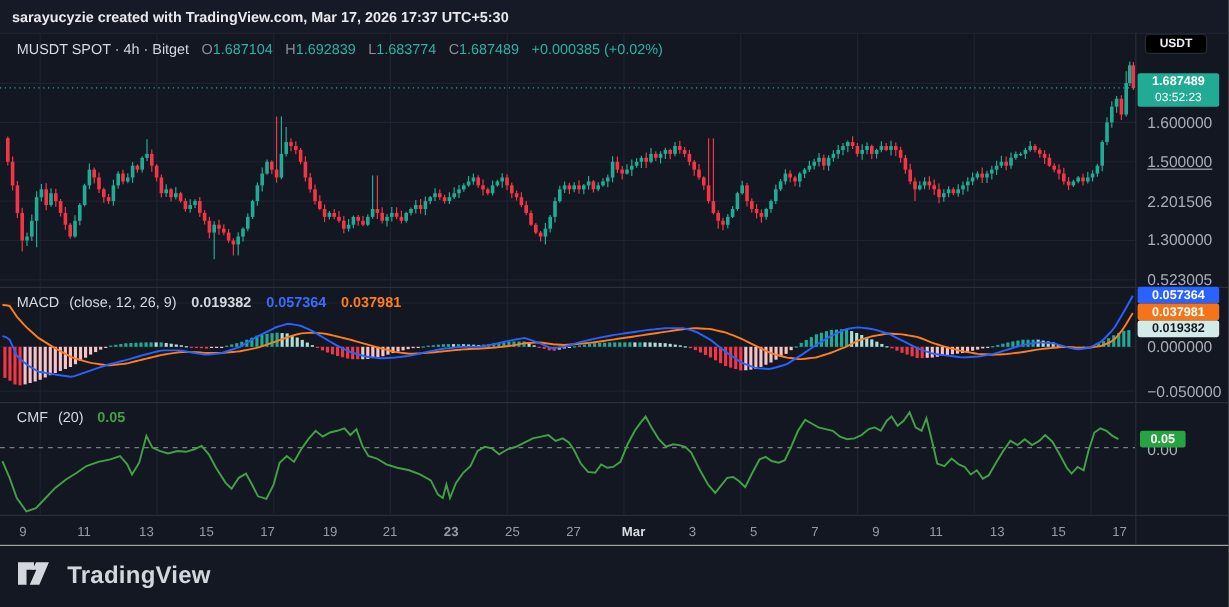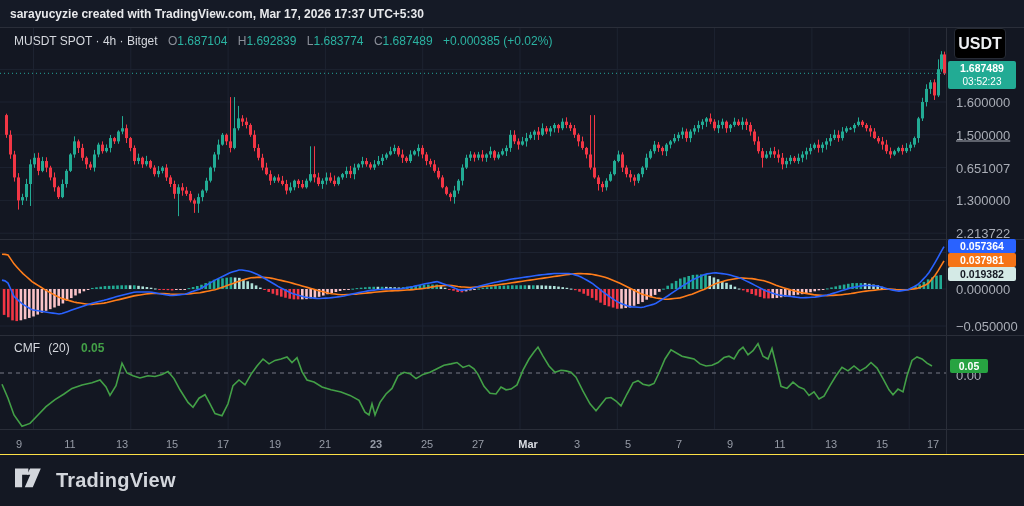--- a/index.html
+++ b/index.html
@@ -1,33 +1,33 @@
 <!DOCTYPE html>
 <html><head>
 <meta charset="utf-8">
 <style>
   html,body{margin:0;padding:0;background:#0f131d;}
   .root{position:relative;width:1024px;height:506px;overflow:hidden;
-        font-family:"Liberation Sans","DejaVu Sans",sans-serif;background:#fde047;}
+        font-family:"Liberation Sans","DejaVu Sans",sans-serif;background:#a3a3a3;}
   .attribution{position:absolute;top:0;left:0;width:100%;height:28px;display:flex;align-items:center;
         padding-left:10px;box-sizing:border-box;font-size:12px;font-weight:bold;color:#e8e9ec;background:#151a26;}
   .chart-area{position:absolute;top:27px;left:0;width:1024px;height:427px;background:#131722;}
   #chart-svg{position:absolute;top:0;left:0;}
   .legend{position:absolute;font-size:12px;color:#d5d8de;white-space:nowrap;z-index:5;}
   .legend .k{color:#8b8f99;margin-left:7px;}
   .legend .v{color:#2bb3a2;}
   .price-legend{left:14px;top:7px;}
   .macd-legend{left:14px;top:218px;}
   .cmf-legend{left:14px;top:314px;}
   .macd-legend .hist-v{color:#d5d8de;font-weight:bold;margin-left:9px;}
   .macd-legend .macd-v{color:#3d6bff;font-weight:bold;margin-left:9px;}
   .macd-legend .sig-v{color:#ff7d1a;font-weight:bold;margin-left:9px;}
   .cmf-legend .cmf-v{color:#43a047;font-weight:bold;margin-left:8px;}
-  .usdt-btn{position:absolute;left:954px;top:1px;width:52px;height:31px;background:#000;
-        border:1px solid #262b36;border-radius:4px;color:#eef0f3;font-size:16px;font-weight:bold;
+  .usdt-btn{position:absolute;left:954px;top:1px;width:52px;height:17px;background:#000;
+        border:1px solid #262b36;border-radius:4px;color:#eef0f3;font-size:10px;font-weight:bold;
         font-family:inherit;display:flex;align-items:center;justify-content:center;cursor:pointer;z-index:6;padding:0;}
   .axis-label{position:absolute;left:956px;transform:translateY(-50%);font-size:13px;color:#a9adb6;z-index:3;}
   .time-label{position:absolute;top:411px;transform:translateX(-50%);font-size:11px;color:#969ba6;z-index:3;}
   .time-label.strong{color:#d9dce2;font-weight:bold;}
   .axis-box{position:absolute;left:948px;width:68px;border-radius:2px;color:#fff;font-size:10.5px;
         font-weight:bold;text-align:center;z-index:4;line-height:14px;}
   .price-box{top:34px;height:27px;background:#22ab94;line-height:13px;padding-top:1px;}
   .price-box .cd{font-weight:normal;font-size:10px;}
   .macd-box-blue{top:212px;height:14px;background:#2962ff;}
   .macd-box-orange{top:226px;height:14px;background:#f57417;}
@@ -797,20 +797,27 @@
 
     <div class="legend price-legend">
       <span>MUSDT SPOT · 4h · Bitget</span>
       <span class="k">O</span><span class="v">1.687104</span>
       <span class="k">H</span><span class="v">1.692839</span>
       <span class="k">L</span><span class="v">1.683774</span>
       <span class="k">C</span><span class="v">1.687489</span>
       <span class="v" style="margin-left:7px">+0.000385 (+0.02%)</span>
     </div>
 
+    <div class="legend macd-legend">
+      <span>MACD</span>
+      <span style="margin-left:5px">(close, 12, 26, 9)</span>
+      <span class="hist-v">0.019382</span>
+      <span class="macd-v">0.057364</span>
+      <span class="sig-v">0.037981</span>
+    </div>
 
     <div class="legend cmf-legend">
       <span>CMF</span>
       <span style="margin-left:5px">(20)</span>
       <span class="cmf-v">0.05</span>
     </div>
 
     <button class="usdt-btn">USDT</button>
 
     <div class="axis-label" style="top:348px">0.00</div>
@@ -821,23 +828,23 @@
     </div>
     <div class="axis-box macd-box-blue">0.057364</div>
     <div class="axis-box macd-box-orange">0.037981</div>
     <div class="axis-box macd-box-hist">0.019382</div>
     <div class="axis-box cmf-box">0.05</div>
 
     <div id="right-axis"></div>
     <div id="time-axis"></div>
   <div class="axis-label" style="top: 75px;">1.600000</div>
       <div class="axis-label" style="top: 107.8px; text-decoration: underline;">1.500000</div>
-      <div class="axis-label" style="top: 140.6px;">0.651007</div>
+      <div class="axis-label" style="top: 140.6px;">2.201506</div>
       <div class="axis-label" style="top: 173.4px;">1.300000</div>
-      <div class="axis-label" style="top: 206.2px;">2.213722</div>
+      <div class="axis-label" style="top: 206.2px;">0.523005</div>
       <div class="axis-label" style="top: 262px;">0.000000</div>
       <div class="axis-label" style="top: 299px;">−0.050000</div>
       <div class="time-label" style="left: 19px;">9</div>
       <div class="time-label" style="left: 70px;">11</div>
       <div class="time-label" style="left: 122px;">13</div>
       <div class="time-label" style="left: 172px;">15</div>
       <div class="time-label" style="left: 223px;">17</div>
       <div class="time-label" style="left: 275px;">19</div>
       <div class="time-label" style="left: 325px;">21</div>
       <div class="time-label" style="left: 376px; font-weight: bold;">23</div>

